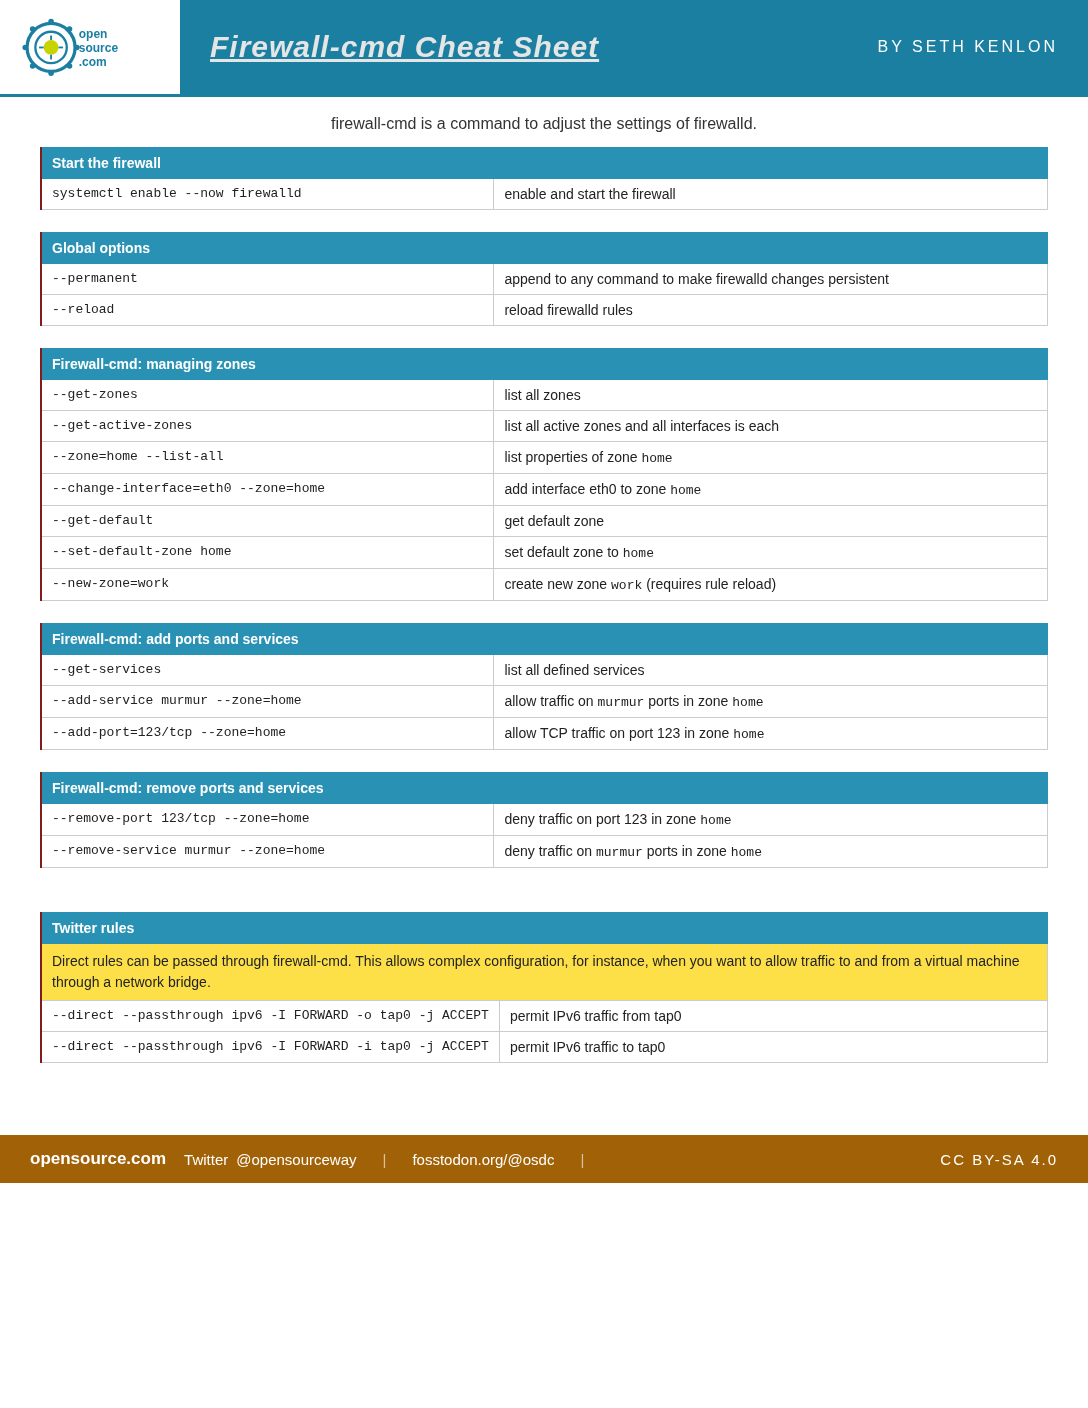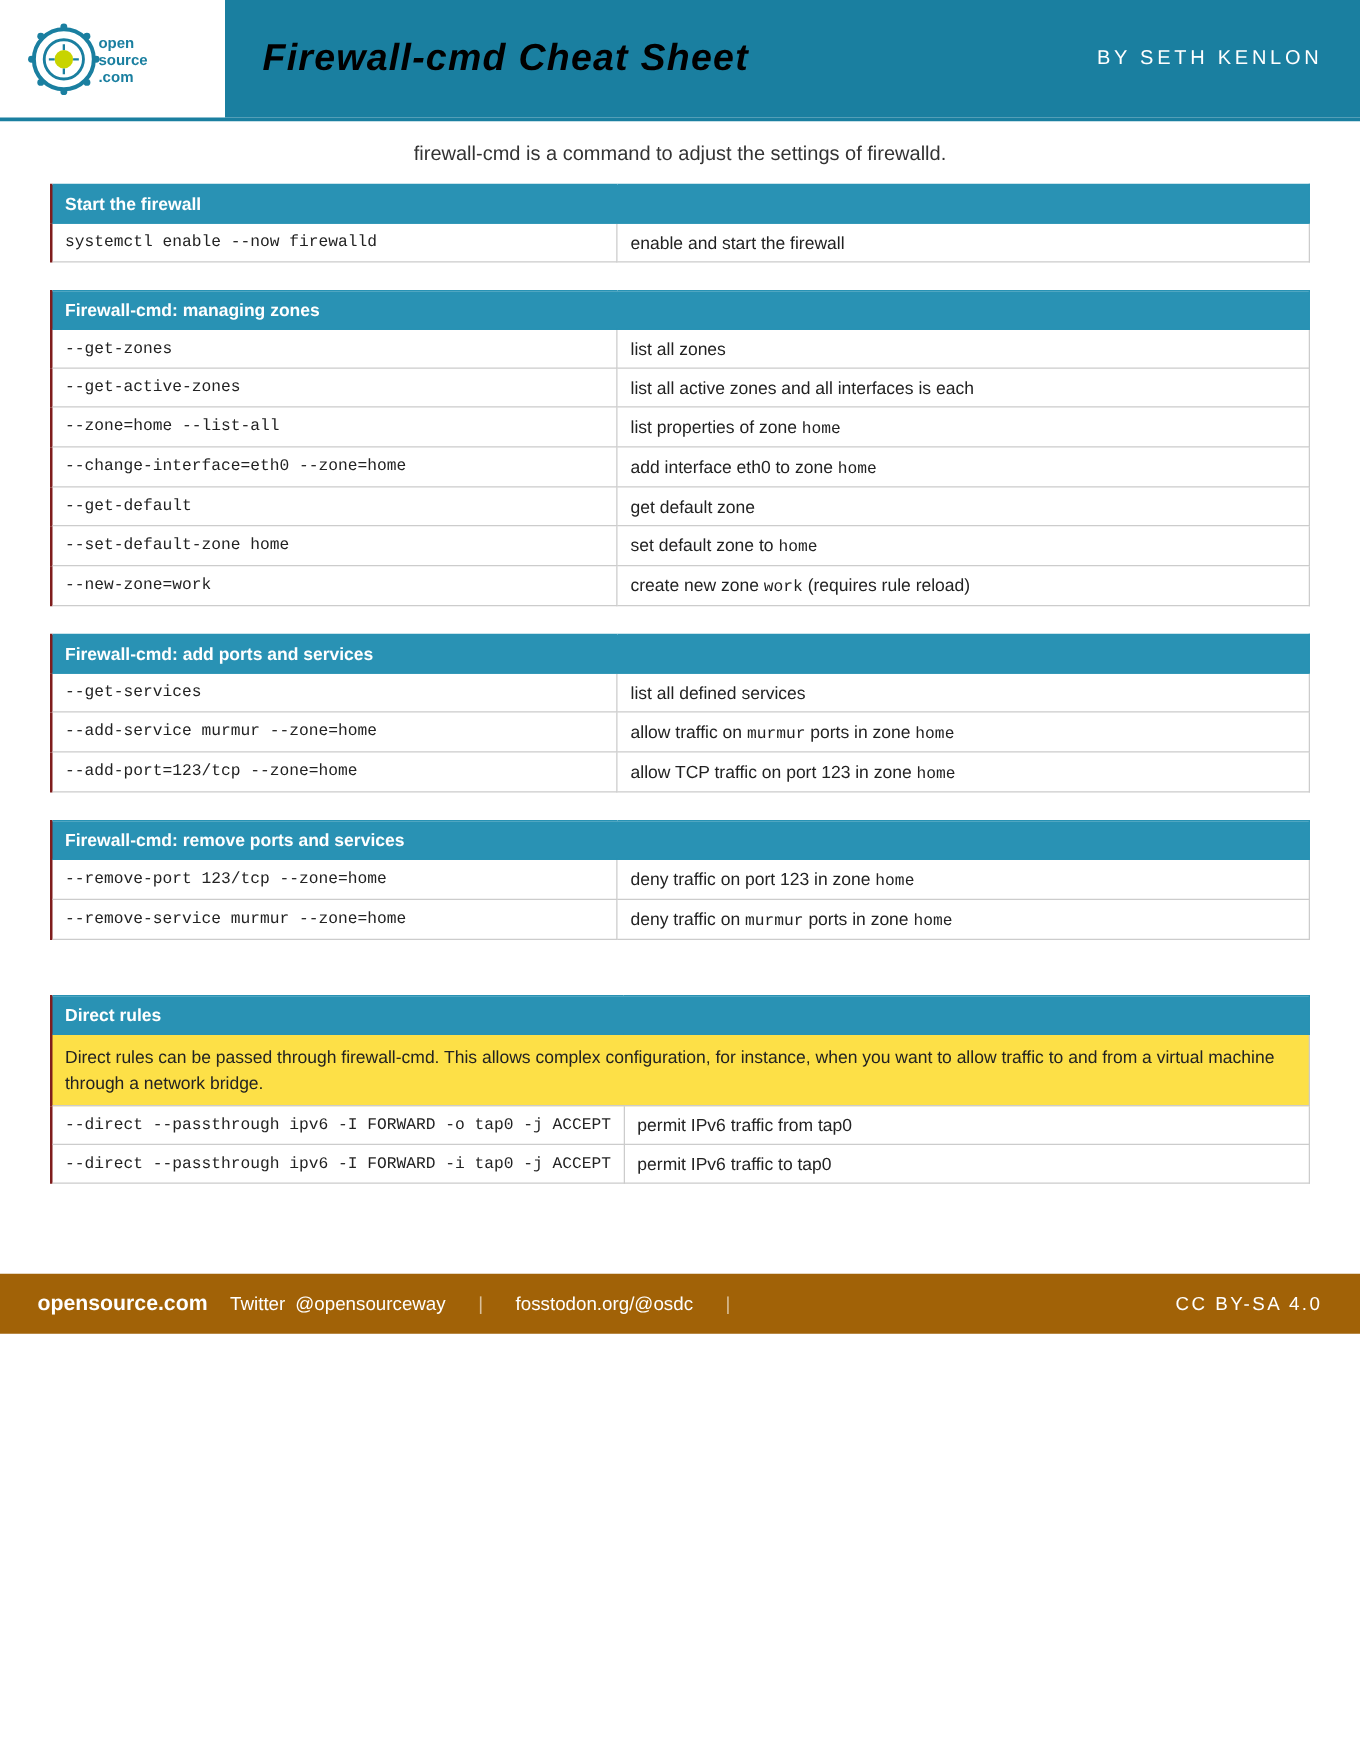--- a/index.html
+++ b/index.html
@@ -35,22 +35,23 @@
       flex: 1;
       display: flex;
       align-items: center;
       justify-content: space-between;
       padding: 0 30px;
     }
     .title-text {
       font-style: italic;
       font-size: 30px;
       font-weight: bold;
-      color: #000000;
+      color: #e5e5e5;
       letter-spacing: 1px;
+      text-decoration: underline;
     }
     .author-text {
       font-size: 16px;
       color: #fff;
       letter-spacing: 3px;
       font-weight: normal;
     }
 
     
     .subtitle {
@@ -181,20 +182,35 @@
         <tr class="header-row">
       <td colspan="2">Start the firewall</td>
     </tr>
     <tr>
       <td class="cmd-cell"><code>systemctl enable --now firewalld</code></td>
       <td>enable and start the firewall</td>
     </tr>
   </tbody>
     </table>
 
+  <table class="section-table">
+    <tbody>
+        <tr class="header-row">
+      <td colspan="2">Global options</td>
+    </tr>
+    <tr>
+      <td class="cmd-cell"><code>--permanent</code></td>
+      <td>append to any command to make firewalld changes persistent</td>
+    </tr>
+    <tr>
+      <td class="cmd-cell"><code>--reload</code></td>
+      <td>reload firewalld rules</td>
+    </tr>
+  </tbody>
+    </table>
 
   <table class="section-table">
     <tbody>
         <tr class="header-row">
       <td colspan="2">Firewall-cmd: managing zones</td>
     </tr>
     <tr>
       <td class="cmd-cell"><code>--get-zones</code></td>
       <td>list all zones</td>
     </tr>
@@ -259,21 +275,21 @@
       <td>deny traffic on <code>murmur</code> ports in zone <code>home</code></td>
     </tr>
   </tbody>
     </table>
 
   <div class="spacer"></div>
 
   <table class="section-table">
     <tbody>
         <tr class="header-row">
-      <td colspan="2">Direct rules</td>
+      <td colspan="2">Twitter rules</td>
     </tr>
     <tr>
       <td colspan="2" class="direct-desc">Direct rules can be passed through firewall-cmd. This allows complex configuration, for instance, when you want to allow traffic to and from a virtual machine through a network bridge.</td>
     </tr>
     <tr>
       <td class="cmd-cell" style="font-size:11.5px;"><code>--direct --passthrough ipv6 -I FORWARD -o tap0 -j ACCEPT</code></td>
       <td>permit IPv6 traffic from tap0</td>
     </tr>
     <tr>
       <td class="cmd-cell" style="font-size:11.5px;"><code>--direct --passthrough ipv6 -I FORWARD -i tap0 -j ACCEPT</code></td>

